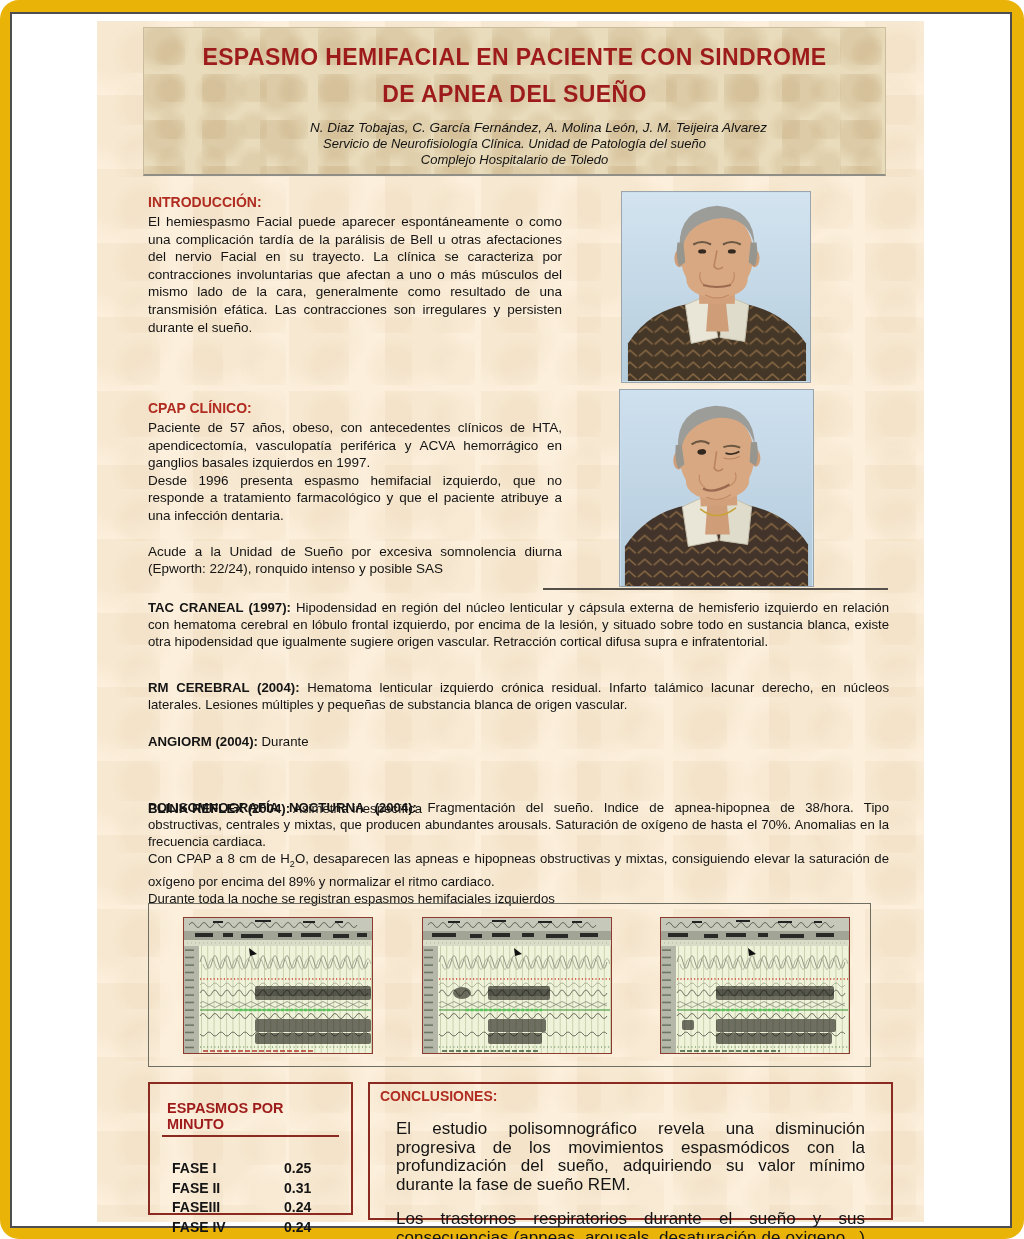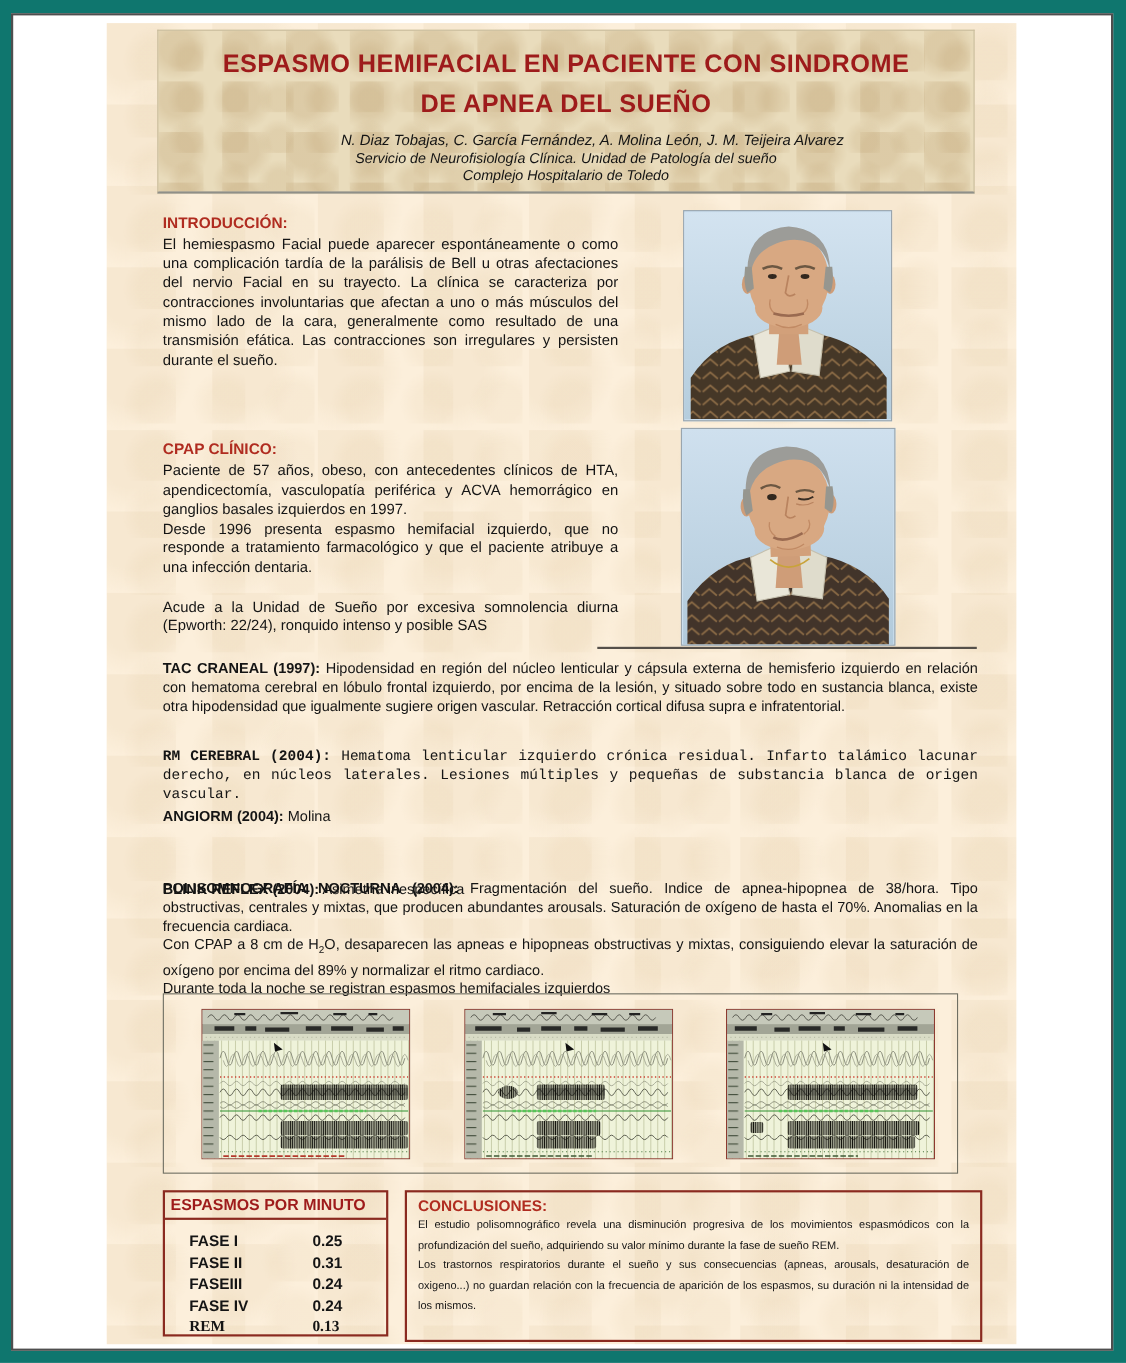--- a/index.html
+++ b/index.html
@@ -1,17 +1,17 @@
 <!DOCTYPE html>
 <html style="--accent: #9e1b1b; --heading: #b02c20; --maroon: #8a2a20; --frame: #4e4e4e; --page_bg: #fcefdb; --header_bg: #e9dcbc; --photo_bg: #cadeee;"><head>
 <meta charset="utf-8">
 <style>
   html,body{margin:0;padding:0;background:#ffffff;}
-  .canvas{position:relative;width:1024px;height:1239px;background:#0f766e;
-          font-family:"Liberation Sans",sans-serif;color:#141414;overflow:hidden;}
+  .canvas{position:relative;width:1024px;height:1239px;background:#eab308;
+          font-family:"Liberation Sans",sans-serif;color:#141414;overflow:hidden;border-radius:19px;}
   .frame{position:absolute;left:10px;top:12px;width:998px;height:1212px;
          border:2px solid var(--frame,#4e4e4e);background:#ffffff;}
   .page{position:absolute;left:97px;top:21px;width:827px;height:1201px;
         background-color:var(--page_bg,#fcefdb);
         background-image:
           radial-gradient(circle at 25% 30%, rgba(202,170,118,0.10) 0 34%, transparent 60%),
           radial-gradient(circle at 72% 64%, rgba(202,170,118,0.08) 0 30%, transparent 55%);
         background-size:96px 74px,63px 52px;}
   
   .header-box{position:absolute;left:46px;top:6px;width:741px;height:146px;
@@ -43,31 +43,31 @@
   .find-p b{font-weight:bold;}
   sub{font-size:9px;}
   
   .psg-box{left:51px;top:882px;width:723px;height:164px;border:1px solid #6e6e62;
            display:flex;align-items:center;justify-content:space-between;
            padding:0 20px 0 34px;box-sizing:border-box;}
   .psg-shot{display:block;background:#e4e7d6;}
   
   .spasm-table{left:51px;top:1061px;width:201px;height:129px;
                border:2px solid var(--maroon,#8a2a20);}
-  .spasm-head{margin:0;padding:4px 5px 3px;font-size:14.5px;font-weight:bold;
+  .spasm-head{margin:12px;padding:4px 5px 3px;font-size:14.5px;font-weight:bold;
               color:var(--accent,#9e1b1b);border-bottom:2px solid var(--maroon,#8a2a20);}
   .spasm-rows{padding:10px 10px 0 22px;}
   .srow{display:flex;font-size:14px;font-weight:bold;line-height:19.5px;}
   .srow .lab{width:112px;}
   .srow.serif{font-family:"Liberation Serif",serif;}
   
   .conclusions{left:271px;top:1061px;width:501px;height:126px;
                border:2px solid var(--maroon,#8a2a20);padding:4px 10px;box-sizing:content-box;}
   .conclusions h2{margin:0 0 1px;font-size:14px;font-weight:bold;color:var(--heading,#b02c20);}
-  .conclusions p{margin:0;font-size:10px;line-height:18.6px;text-align:justify;}
+  .conclusions p{margin:16px;font-size:17px;line-height:18.6px;text-align:justify;}
 </style>
 </head>
 <body>
 
 <div class="canvas">
   <div class="frame"></div>
   <div class="page">
 
     <header class="header-box">
       <h1 class="title">
@@ -163,27 +163,27 @@
           <path d="M82,99 Q92,105 109,96" stroke="#9a6a50" stroke-width="2.4" fill="none"></path>
           <path d="M85,108 Q98,114 110,106" stroke="#c18a64" stroke-width="1.2" fill="none"></path>
         </g>
       </svg>
     </div>
 
     <section class="blk wide" style="top:578px;">
       <p class="find-p"><b>TAC CRANEAL (1997):</b>
         <span>Hipodensidad en región del núcleo lenticular y cápsula externa de hemisferio izquierdo en relación con hematoma cerebral en lóbulo frontal izquierdo, por encima de la lesión, y situado sobre todo en sustancia blanca, existe otra hipodensidad que igualmente sugiere origen vascular. Retracción cortical difusa supra e infratentorial.</span></p>
     </section>
-    <section class="blk wide" style="top:658px;font-family:Liberation Mono, monospace;">
+    <section class="blk wide" style="top:658px;">
       <p class="find-p"><b>RM CEREBRAL (2004):</b>
         <span>Hematoma lenticular izquierdo crónica residual. Infarto talámico lacunar derecho, en núcleos laterales. Lesiones múltiples y pequeñas de substancia blanca de origen vascular.</span></p>
     </section>
     <section class="blk wide" style="top:712px;">
       <p class="find-p"><b>ANGIORM (2004):</b>
-        <span>Molina</span></p>
+        <span>Durante</span></p>
     </section>
     <section class="blk wide" style="top:779px;">
       <p class="find-p"><b>BLINK REFLEX (2004):</b>
         <span>Asimetría inespecífica</span></p>
     </section>
 
     <section class="blk wide" style="top:778px;">
       <p class="find-p">
         <b>POLISOMNOGRAFÍA NOCTURNA (2004):</b>
         <span>Fragmentación del sueño. Indice de apnea-hipopnea de 38/hora. Tipo obstructivas, centrales y mixtas, que producen abundantes arousals. Saturación de oxígeno de hasta el 70%. Anomalias en la frecuencia cardiaca.</span>

